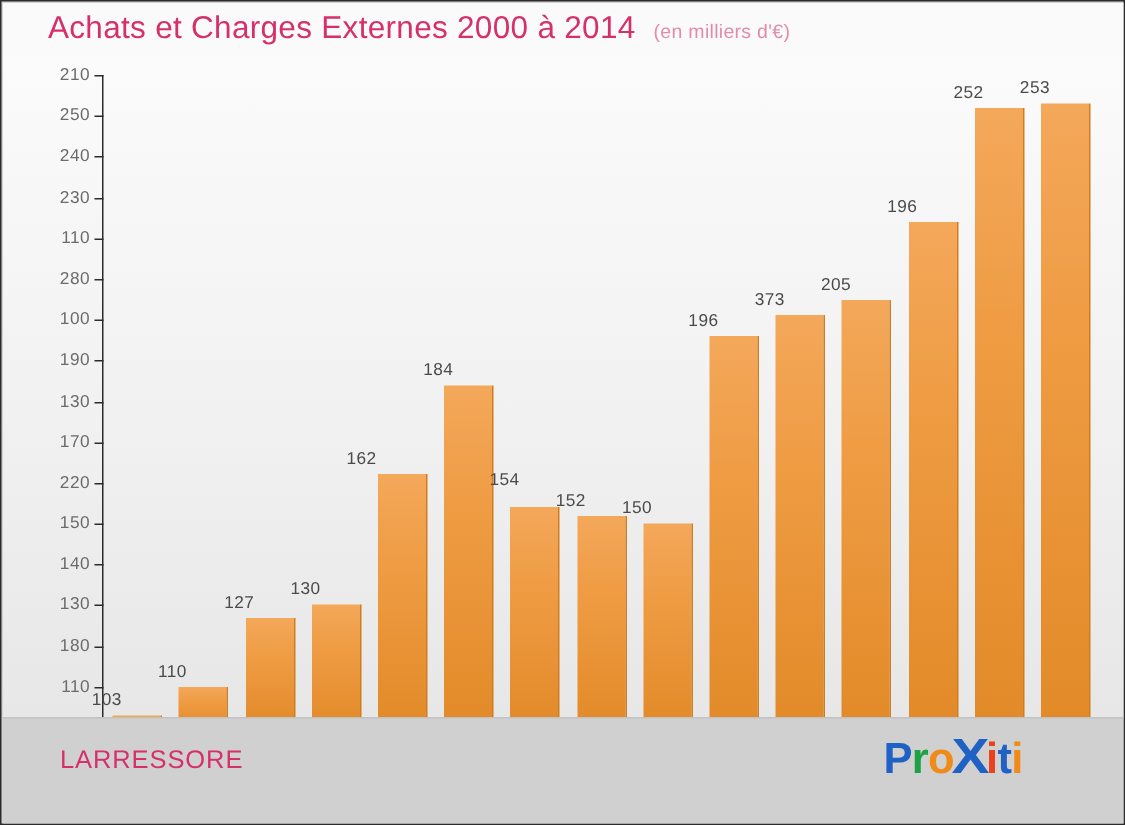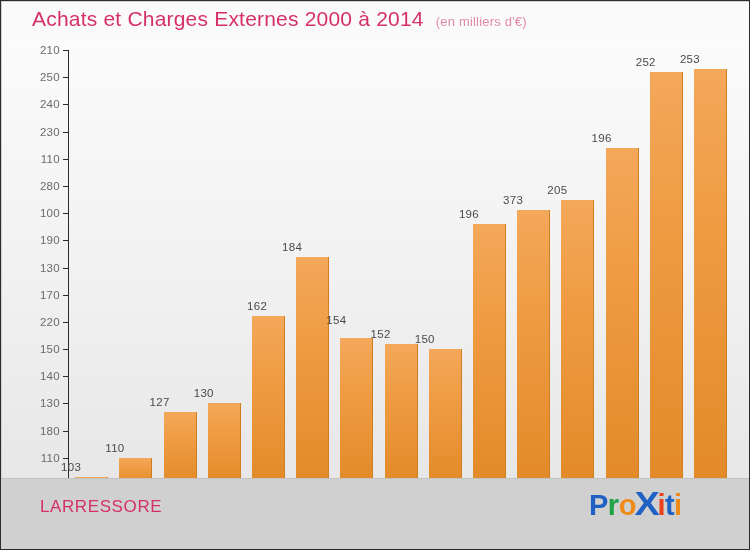--- a/index.html
+++ b/index.html
@@ -288,21 +288,21 @@
     <div id="bars">
         <div class="bar" title="2000: 103" style="left: 73.1px; width: 32px; top: 438.844px; height: 8.15625px;"></div>
         <div class="bar-value" style="left: 59.1px; top: 422.844px;">103</div>
         <div class="bar" title="2001: 110" style="left: 117.3px; width: 32px; top: 419.812px; height: 27.1875px;"></div>
         <div class="bar-value" style="left: 103.3px; top: 403.812px;">110</div>
         <div class="bar" title="2002: 127" style="left: 161.5px; width: 32px; top: 373.594px; height: 73.4062px;"></div>
         <div class="bar-value" style="left: 147.5px; top: 357.594px;">127</div>
         <div class="bar" title="2003: 130" style="left: 205.7px; width: 32px; top: 365.438px; height: 81.5625px;"></div>
         <div class="bar-value" style="left: 191.7px; top: 349.438px;">130</div>
         <div class="bar" title="2004: 162" style="left: 249.9px; width: 32px; top: 278.438px; height: 168.562px;"></div>
-        <div class="bar-value" style="left: 245px; top: 262.438px;">162</div>
+        <div class="bar-value" style="left: 229px; top: 262.438px;">162</div>
         <div class="bar" title="2005: 184" style="left: 294.1px; width: 32px; top: 218.625px; height: 228.375px;"></div>
         <div class="bar-value" style="left: 280.1px; top: 202.625px;">184</div>
         <div class="bar" title="2006: 154" style="left: 338.3px; width: 32px; top: 300.188px; height: 146.812px;"></div>
         <div class="bar-value" style="left: 324.3px; top: 276px;">154</div>
         <div class="bar" title="2007: 152" style="left: 382.5px; width: 32px; top: 305.625px; height: 141.375px;"></div>
         <div class="bar-value" style="left: 368.5px; top: 289.625px;">152</div>
         <div class="bar" title="2008: 150" style="left: 426.7px; width: 32px; top: 311.062px; height: 135.938px;"></div>
         <div class="bar-value" style="left: 412.7px; top: 295.062px;">150</div>
         <div class="bar" title="2009: 196" style="left: 470.9px; width: 32px; top: 186px; height: 261px;"></div>
         <div class="bar-value" style="left: 456.9px; top: 170px;">196</div>

